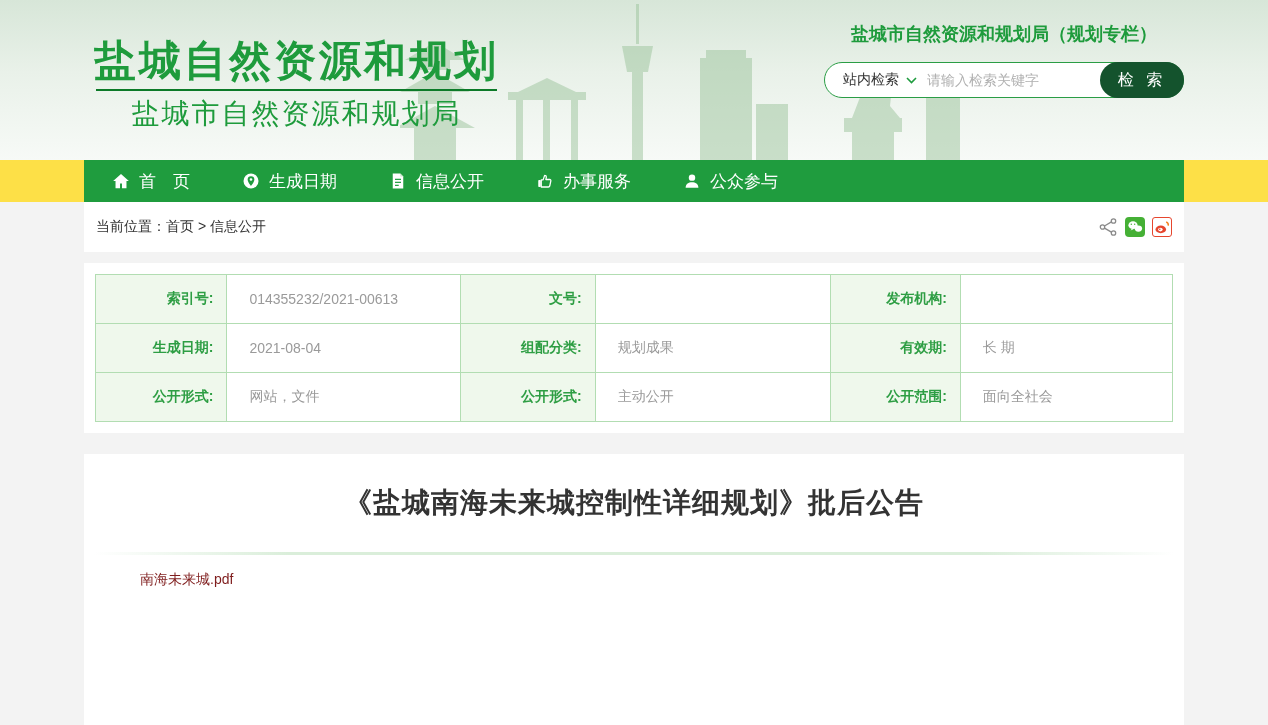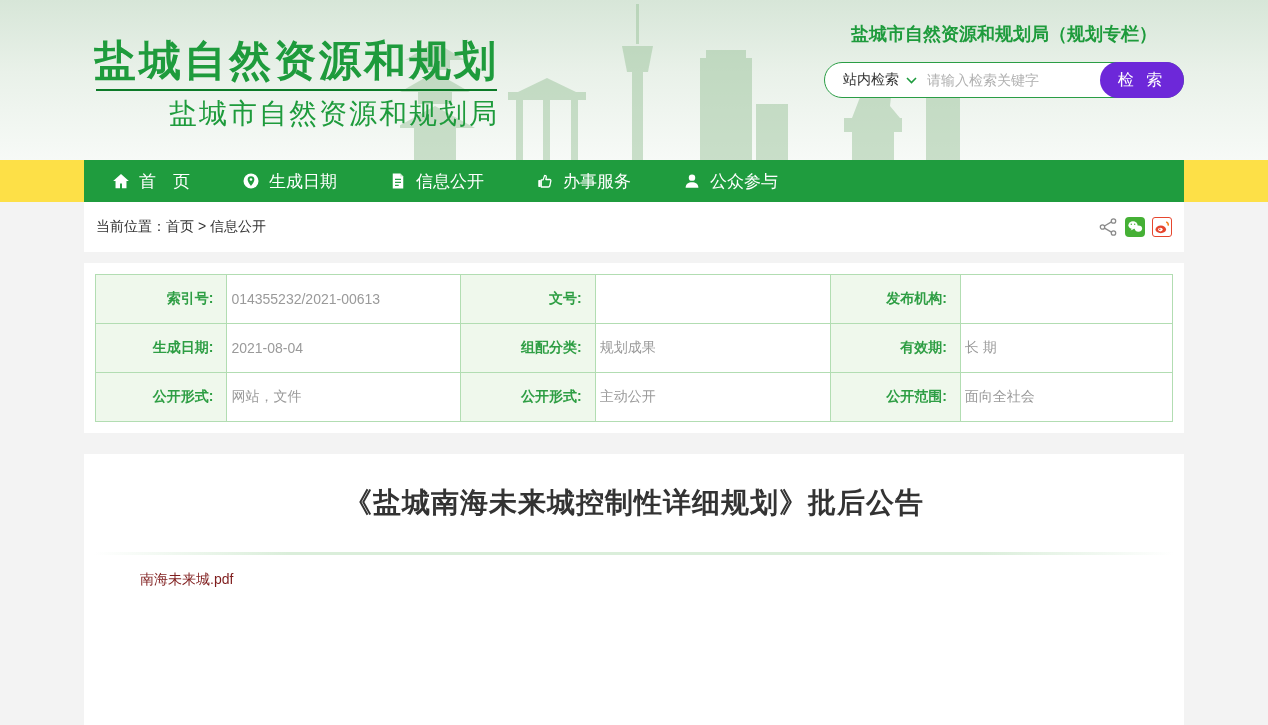--- a/index.html
+++ b/index.html
@@ -7,37 +7,37 @@
   body { font-family:"Liberation Sans","DejaVu Sans",sans-serif; background:#f3f3f3; }
   .container { width:1100px; margin:0 auto; position:relative; }
 
   
   .site-header {
     height:160px; position:relative; overflow:hidden;
     background:linear-gradient(180deg,#d7e6d8 0%,#e9f1e9 45%,#f7faf7 100%);
   }
   .skyline { position:absolute; left:400px; bottom:0; opacity:.5; }
   .header-inner { height:100%; }
-  .logo-block { position:absolute; left:10px; top:38px; text-align:right; }
+  .logo-block { position:absolute; left:10px; top:38px; text-align:center; }
   .logo-title { font-size:42px; font-weight:bold; color:#1e9b3c; letter-spacing:3px; line-height:1.1; }
   .logo-underline { height:2px; background:#0c7a28; margin:5px 2px 4px 2px; }
   .logo-subtitle { font-size:28px; color:#1e9b3c; letter-spacing:2px; }
   .header-right { position:absolute; right:0; top:22px; width:360px; }
   .portal-title { font-size:18px; font-weight:bold; color:#1e9b3c; text-align:center; white-space:nowrap; }
   .search-bar {
     margin-top:16px; height:36px; background:#fff; border:1px solid #2a9d45;
     border-radius:18px; display:flex; align-items:center; position:relative;
   }
   .search-scope { display:flex; align-items:center; padding:0 10px 0 18px; font-size:14px; color:#333; cursor:pointer; white-space:nowrap; }
   .search-scope svg { margin-left:7px; }
   .search-input { flex:1; border:none; outline:none; background:transparent; font-size:14px; color:#333; min-width:0; padding-right:90px; font-family:inherit; }
   .search-input::placeholder { color:#b0b0b0; }
   .search-button {
     position:absolute; right:-1px; top:-1px; bottom:-1px; width:84px;
-    border:none; border-radius:18px; background:#6d28d9; color:#fff;
+    border:none; border-radius:18px; background:#14532d; color:#fff;
     font-size:16px; letter-spacing:4px; cursor:pointer; font-family:inherit;
   }
 
   
   .nav-wrap { background:#fde047; }
   .main-nav { height:42px; background:#1f9c3e; display:flex; align-items:center; padding-left:28px; }
   .nav-item { display:flex; align-items:center; color:#fff; font-size:17px; text-decoration:none; margin-right:52px; cursor:pointer; white-space:nowrap; }
   .nav-item .nav-icon { width:18px; height:18px; margin-right:9px; display:inline-flex; }
 
   
@@ -45,21 +45,21 @@
   .breadcrumb { font-size:14px; color:#333; }
   .breadcrumb a { color:#333; text-decoration:none; cursor:pointer; }
   .share-icons { display:flex; align-items:center; gap:7px; }
   .share-btn { width:20px; height:20px; border:none; background:transparent; padding:0; cursor:pointer; display:inline-flex; }
 
   
   .table-section { background:#fff; padding:11px; margin-bottom:21px; }
   table.meta { width:100%; border-collapse:collapse; table-layout:fixed; }
   table.meta td { border:1px solid #b2ddb2; height:49px; font-size:14px; }
   td.lbl { background:#eff8ec; color:#2e9e44; font-weight:bold; text-align:right; padding-right:13px; }
-  td.val { background:#fff; color:#9a9a9a; text-align:left; padding-left:4px; }
+  td.val { background:#fff; color:#9a9a9a; text-align:left; padding-left:22px; }
   .w-l1{width:12.2%} .w-v1{width:21.7%} .w-l2{width:12.5%} .w-v2{width:21.8%} .w-l3{width:12.1%} .w-v3{width:19.7%}
 
   
   .article-section { background:#fff; height:273px; padding-top:30px; }
   .article-title { font-size:28px; font-weight:bold; color:#333; text-align:center; letter-spacing:1px; }
   .article-divider { height:3px; margin:30px 10px 0 10px;
     background:linear-gradient(90deg,rgba(214,235,214,0) 0%,#daeeda 18%,#daeeda 82%,rgba(214,235,214,0) 100%); }
   .attachment-link { display:inline-block; margin:16px 0 0 56px; font-size:14px; color:#7f1d1d; text-decoration:none; cursor:pointer; }
 </style>
 </head>

